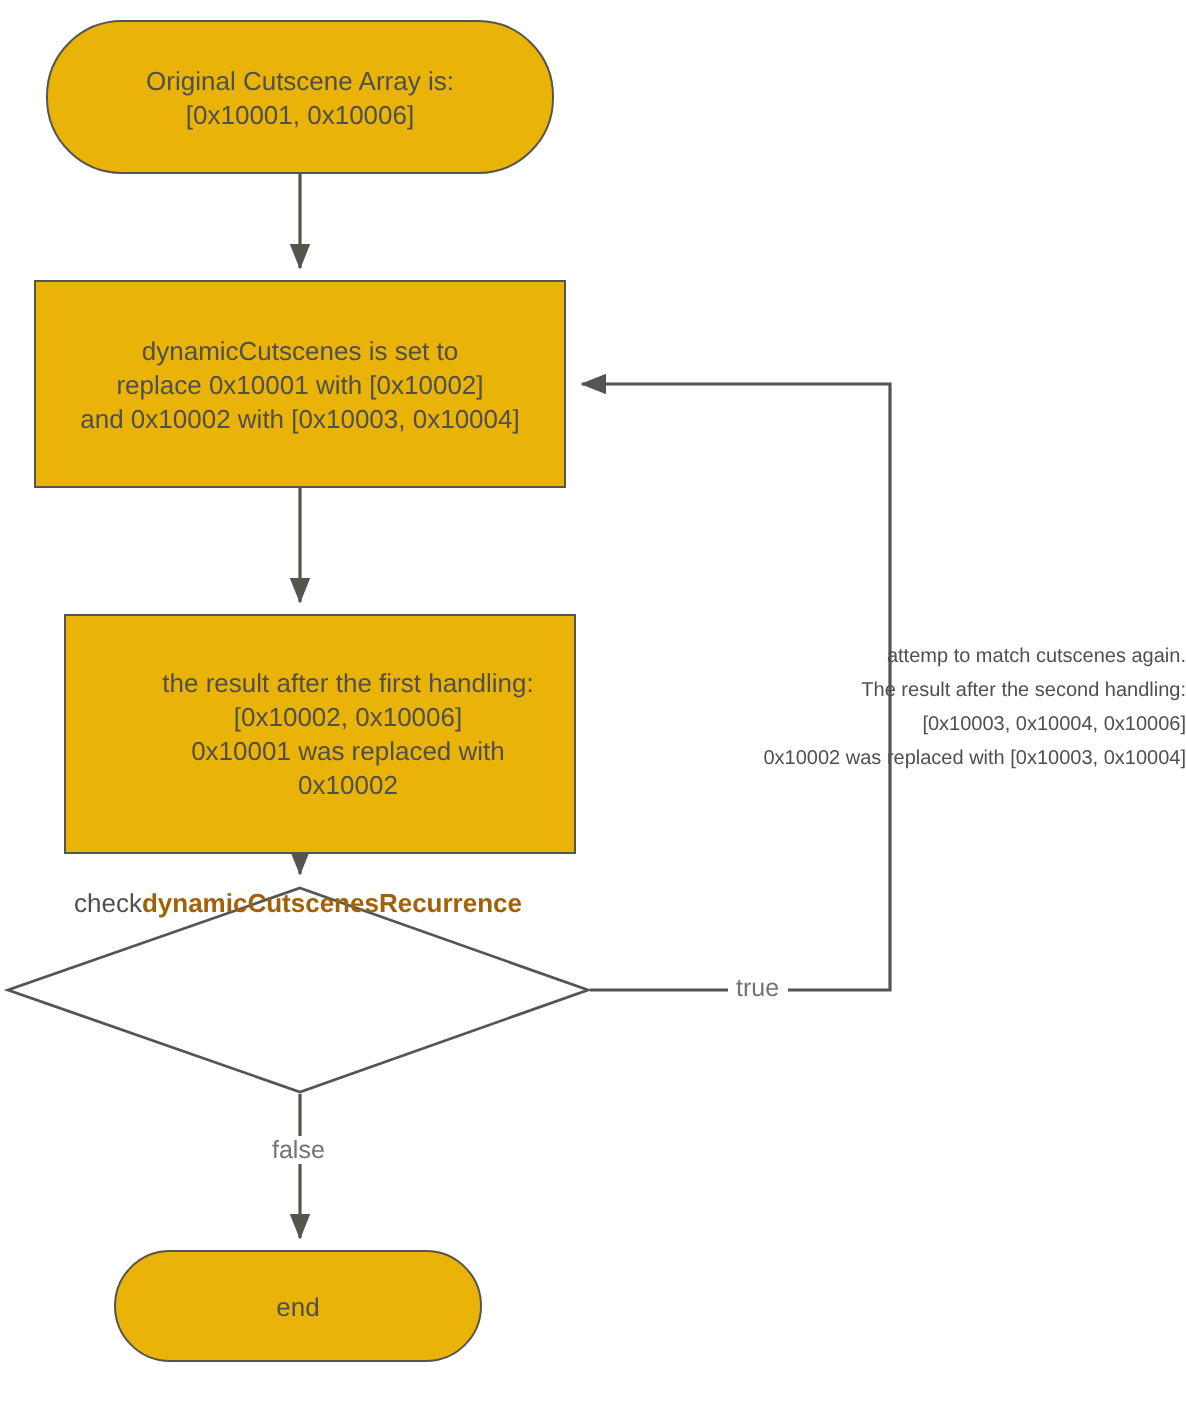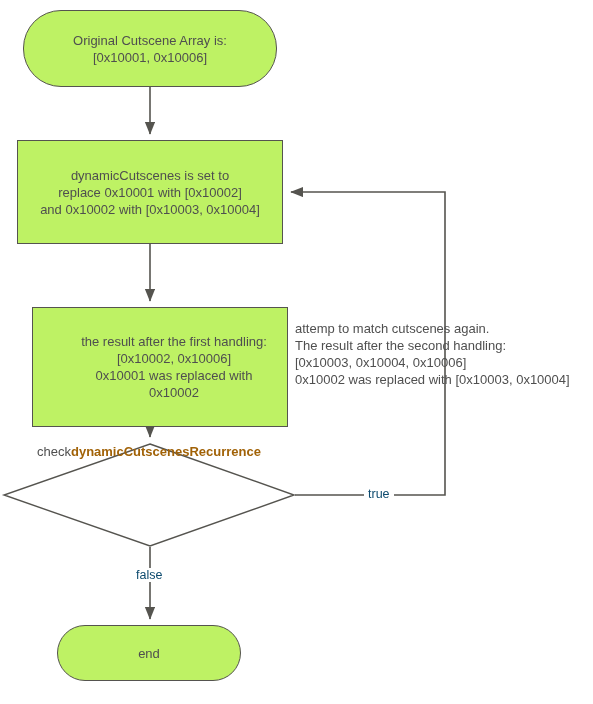--- a/index.html
+++ b/index.html
@@ -27,21 +27,21 @@
     height: 704px;
     pointer-events: none;
   }
   .node {
     position: absolute;
     box-sizing: border-box;
     display: flex;
     align-items: center;
     justify-content: center;
     text-align: center;
-    background: #bef264;
+    background: #eab308;
     border: 1.6px solid #55544f;
     color: #4f4f4f;
     font-size: 13px;
     line-height: 17px;
     white-space: pre-line;
   }
   .node.terminator {
     border-radius: 38px;
   }
   .node.process {
@@ -84,33 +84,33 @@
     color: #a16207;
     font-weight: bold;
   }
 
   
   #side-note {
     position: absolute;
     left: 295px;
     top: 320px;
     width: 298px;
-    text-align: left;
-    font-size: 13px;
+    text-align: right;
+    font-size: 10px;
     line-height: 17px;
     color: #4f4f4f;
     white-space: pre-line;
   }
 
   
   .edge-label {
     position: absolute;
     font-size: 12.5px;
     line-height: 14px;
-    color: #0c4a6e;
+    color: #737373;
     background: #ffffff;
     padding: 0 4px;
     white-space: nowrap;
   }
   #label-true  { left: 364px; top: 487px; }
   #label-false { left: 132px; top: 568px; }
 </style>
 </head>
 <body>
 

